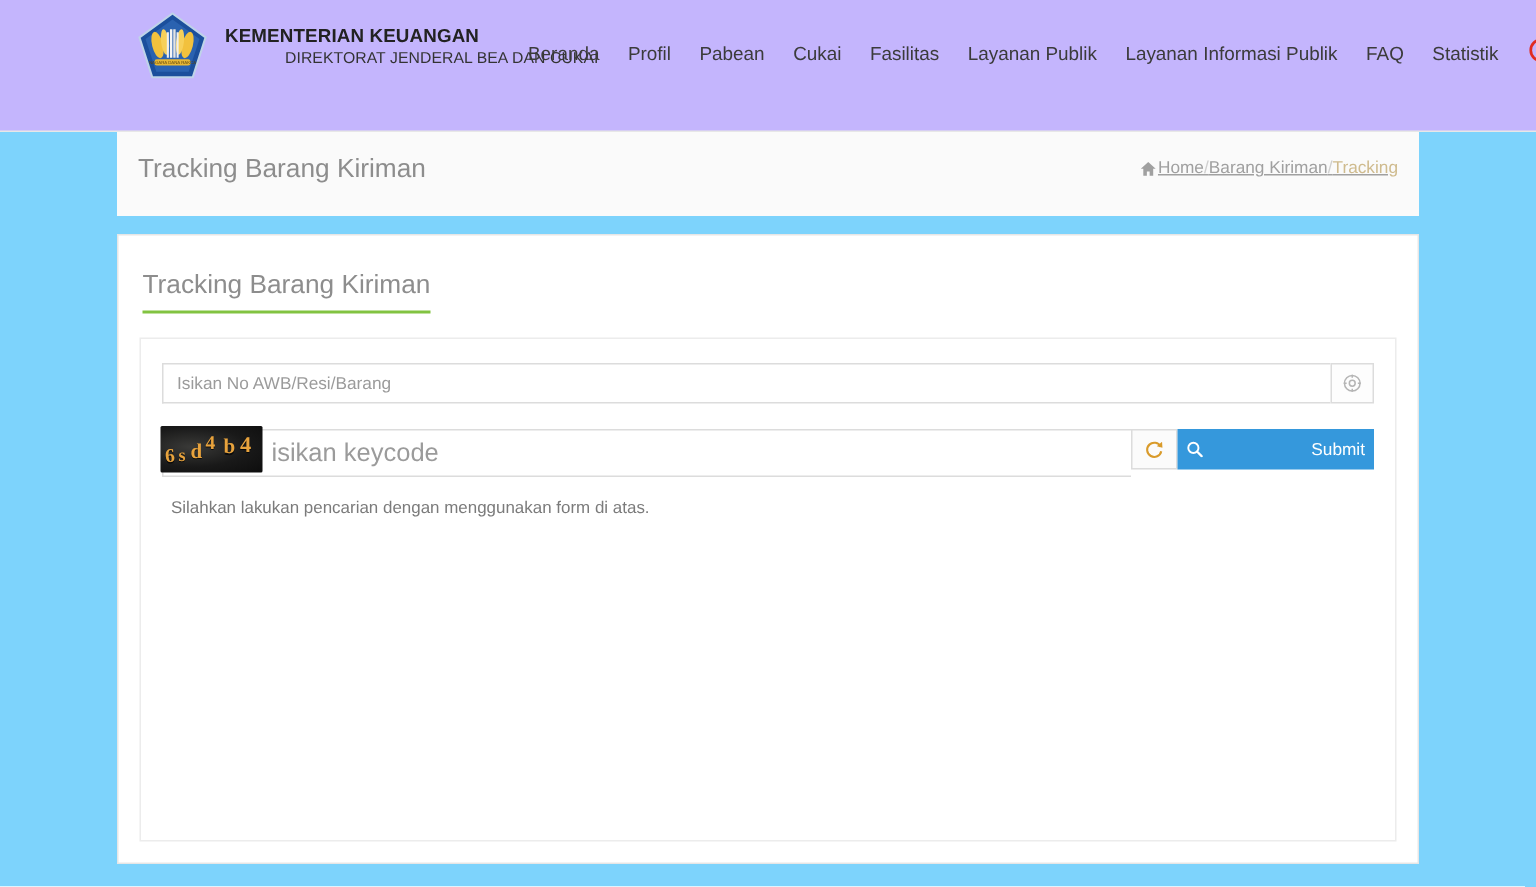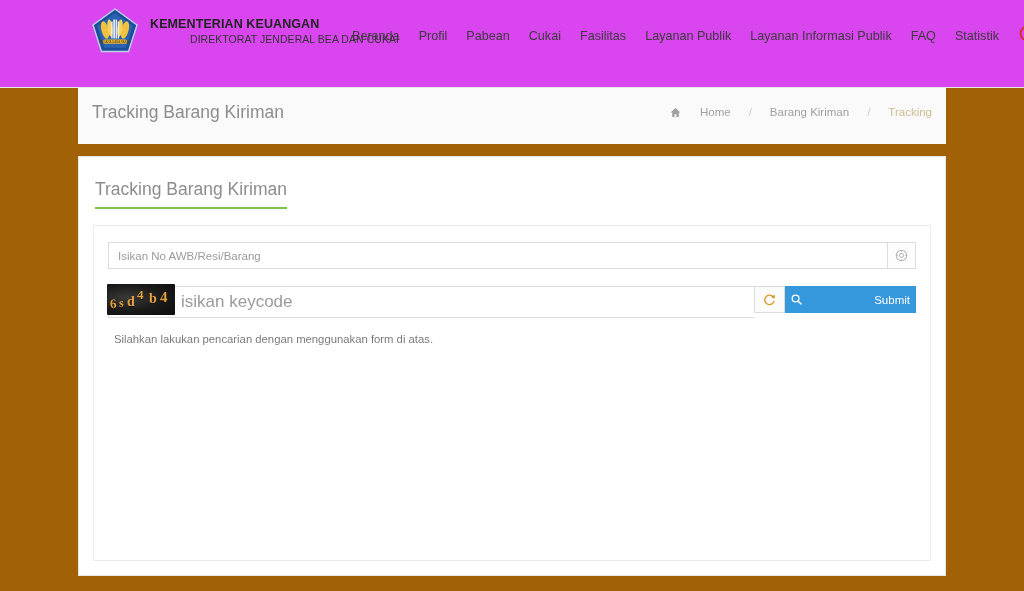--- a/index.html
+++ b/index.html
@@ -12,21 +12,21 @@
     background: #ffffff;
     font-family: "Liberation Sans", sans-serif;
     overflow: hidden;
     color: #333;
   }
 
   
   .site-header {
     position: relative;
     height: 88px;
-    background: #d946ef;
+    background: #c4b5fd;
     border-bottom: 1px solid #e7e7e7;
     box-sizing: border-box;
   }
   .brand {
     position: absolute;
     left: 90px;
     top: 6px;
     display: flex;
     align-items: center;
   }
@@ -76,21 +76,21 @@
     cursor: pointer;
     position: relative;
     top: -1px;
   }
 
   
   .page-wrap {
     position: relative;
     width: 1024px;
     height: 503px;
-    background: #a16207;
+    background: #7dd3fc;
   }
   .content-col {
     position: absolute;
     left: 78px;
     top: 0px;
     width: 868px;
   }
 
   .page-head {
     background: #fafafa;
@@ -107,22 +107,23 @@
     margin: 0;
   }
   .breadcrumb {
     position: absolute;
     right: 14px;
     top: 18px;
     font-size: 11.5px;
     color: #a0a0a0;
     display: flex;
     align-items: flex-start;
-    gap: 18px;
+    gap: 0;
     white-space: nowrap;
+    text-decoration: underline;
   }
   .breadcrumb .home-icon {
     display: inline-block;
     width: 11px;
     height: 11px;
     margin-right: 1px;
     position: relative;
     top: 1px;
   }
   .bc-sep { color: #cfcfcf; }

